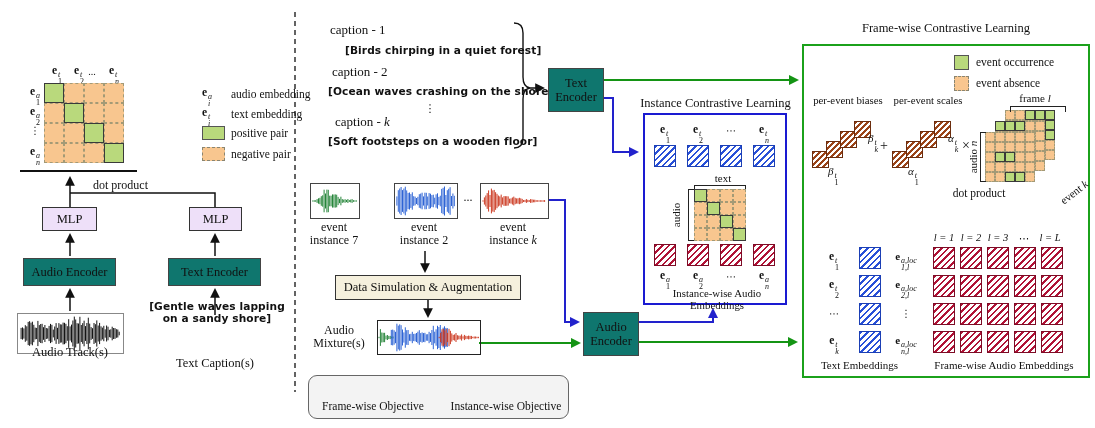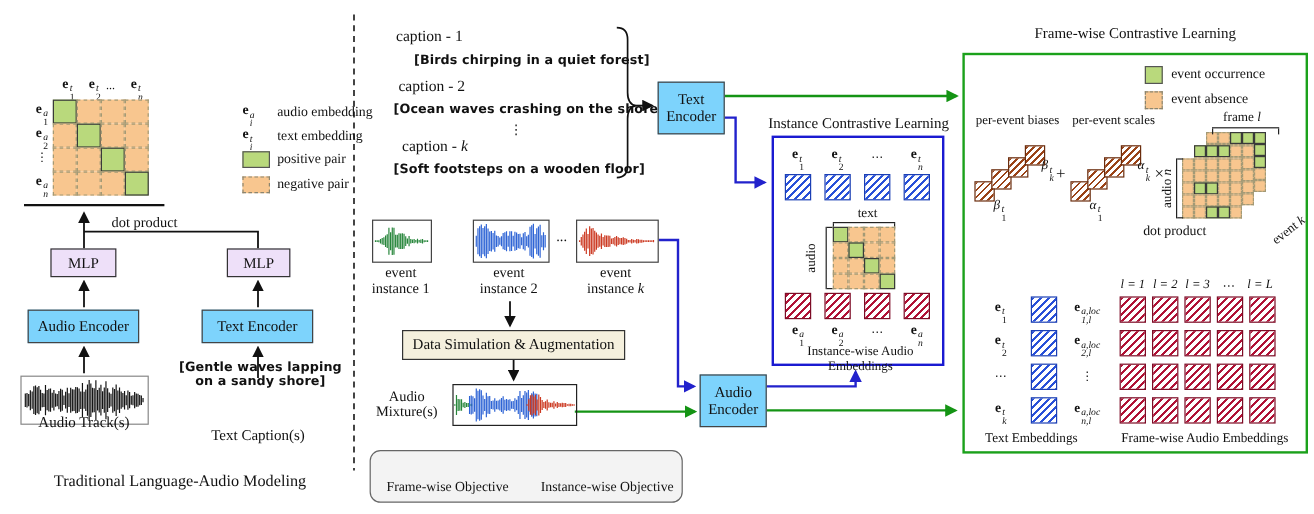--- a/index.html
+++ b/index.html
@@ -4,21 +4,21 @@
 <style>
   html,body{margin:0;padding:0;background:#fff;}
   #canvas{position:relative;width:1095px;height:428px;background:#fff;overflow:hidden;
           font-family:"Liberation Serif",serif;color:#111;}
   .abs{position:absolute;}
   .ctr{text-align:center;}
   .rt{text-align:right;}
   svg#overlay{position:absolute;left:0;top:0;z-index:1;pointer-events:none;}
   .z2{z-index:2;}
   .box{box-sizing:border-box;background:#fff;}
-  .enc{background:#7dd3fc;border:1.3px solid #444;display:flex;align-items:center;justify-content:center;
+  .enc{background:#0f766e;border:1.3px solid #444;display:flex;align-items:center;justify-content:center;
        font-size:12.5px;text-align:center;line-height:14px;}
   .mlp{background:#eee0f9;border:1.2px solid #333;display:flex;align-items:center;justify-content:center;font-size:12.5px;}
   .datasim{background:#f5f0dd;border:1.2px solid #333;display:flex;align-items:center;justify-content:center;font-size:12.5px;}
   .wavebox{border:1.4px solid #444;background:#fff;}
   .graybox{border:1px solid #888;}
   .mixbox{border:1.5px solid #222;}
   .instbox{border:2px solid #1a1ad1;}
   .fwbox{border:2.4px solid #1ba11b;}
   .legendbox{background:#f3f3f3;border:1.5px solid #666;border-radius:9px;}
   .handw{font-family:"DejaVu Sans",sans-serif;font-weight:600;font-size:10.6px;letter-spacing:0.1px;}
@@ -182,21 +182,20 @@
   <div class="abs wavebox graybox wave z2" style="left:17px;top:313px;width:105px;height:39px;">
       <svg viewBox="0 0 105 39" width="100%" height="100%">
         <path d="M3.1,13.9L3.1,25.1M4.5,13.4L4.5,25.6M5.9,14.4L5.9,24.6M7.3,11.2L7.3,27.8M8.8,12.3L8.8,26.7M10.2,7.9L10.2,31.1M11.6,7.2L11.6,31.8M13.0,8.7L13.0,30.3M14.4,7.7L14.4,31.3M15.8,10.8L15.8,28.2M17.2,13.6L17.2,25.4M18.6,13.9L18.6,25.1M19.9,6.9L19.9,32.1M21.3,11.1L21.3,27.9M22.7,10.0L22.7,29.0M24.1,9.8L24.1,29.2M25.5,13.2L25.5,25.8M26.9,11.0L26.9,28.0M28.3,14.0L28.3,25.0M29.7,14.4L29.7,24.6M31.1,11.9L31.1,27.1M32.5,9.9L32.5,29.1M33.9,10.8L33.9,28.2M35.3,15.6L35.3,23.4M36.7,12.5L36.7,26.5M38.1,9.1L38.1,29.9M39.5,13.8L39.5,25.2M40.9,9.1L40.9,29.9M42.3,10.3L42.3,28.7M43.7,10.5L43.7,28.5M45.1,8.6L45.1,30.4M46.5,8.8L46.5,30.2M47.9,9.8L47.9,29.2M49.3,12.2L49.3,26.8M50.7,5.2L50.7,33.8M52.1,12.4L52.1,26.6M53.5,10.6L53.5,28.4M54.9,6.5L54.9,32.5M56.3,2.6L56.3,36.4M57.7,5.5L57.7,33.5M59.1,9.2L59.1,29.8M60.5,9.5L60.5,29.5M61.9,2.8L61.9,36.2M63.3,11.0L63.3,28.0M64.7,9.2L64.7,29.8M66.1,6.7L66.1,32.3M67.5,12.1L67.5,26.9M68.9,9.0L68.9,30.0M70.3,3.7L70.3,35.3M71.7,9.6L71.7,29.4M73.1,13.1L73.1,25.9M74.5,14.2L74.5,24.8M76.0,9.0L76.0,30.0M77.4,10.2L77.4,28.8M78.8,6.4L78.8,32.6M80.2,11.5L80.2,27.5M81.6,8.9L81.6,30.1M83.0,12.3L83.0,26.7M84.4,13.6L84.4,25.4M85.8,11.8L85.8,27.2M87.2,15.3L87.2,23.7M88.6,11.5L88.6,27.5M90.0,12.7L90.0,26.3M91.4,15.8L91.4,23.2M92.8,15.3L92.8,23.7M94.2,12.7L94.2,26.3M95.6,14.0L95.6,25.0M97.0,14.1L97.0,24.9M98.4,15.2L98.4,23.8M99.8,15.5L99.8,23.5M101.2,17.7L101.2,21.3" stroke="#151515" stroke-width="1"></path>
       </svg>
     </div>
   <div class="abs ctr handw z2" style="left:147px;top:300px;width:140px;">[Gentle waves lapping on a sandy shore]</div>
 
   <div class="abs ctr z2" style="left:15px;top:345px;width:110px;font-size:12.5px;">Audio Track(s)</div>
   <div class="abs ctr z2" style="left:160px;top:356px;width:110px;font-size:12.5px;">Text Caption(s)</div>
 
-  <div class="abs ctr foot z2" style="left:10px;top:393px;width:280px;">Traditional Language-Audio Modeling</div>
 
   <div class="abs cap z2" style="left:330px;top:22px;">caption - 1</div>
   <div class="abs handw z2" style="left:328px;top:44px;margin-left:17px;">[Birds chirping in a quiet forest]</div>
   <div class="abs cap z2" style="left:332px;top:64px;">caption - 2</div>
   <div class="abs handw z2" style="left:328px;top:85px;">[Ocean waves crashing on the shore]</div>
   <div class="abs ctr z2" style="left:420px;top:102px;width:20px;font-size:11px;">⋮</div>
   <div class="abs cap z2" style="left:335px;top:114px;"><span>caption - </span><i>k</i></div>
   <div class="abs handw z2" style="left:328px;top:135px;">[Soft footsteps on a wooden floor]</div>
 
   <div class="abs box enc z2" style="left:548px;top:68px;width:56px;height:44px;">Text Encoder</div>
@@ -213,21 +212,21 @@
     </div>
   <div class="abs wavebox wave z2" style="left:480px;top:183px;width:67px;height:34px;">
       <svg viewBox="0 0 67 34" width="100%" height="100%">
         <path d="M2.0,16.3L2.0,17.7M3.4,13.4L3.4,20.6M4.8,11.5L4.8,22.5M6.2,9.1L6.2,24.9M7.6,6.4L7.6,27.6M9.0,11.0L9.0,23.0M10.4,4.6L10.4,29.4M11.8,6.4L11.8,27.6M13.2,5.9L13.2,28.1M14.6,8.2L14.6,25.8M16.0,9.8L16.0,24.2M17.4,11.5L17.4,22.5M18.8,12.4L18.8,21.6M20.2,10.6L20.2,23.4M21.6,13.4L21.6,20.6M23.0,12.1L23.0,21.9M24.4,12.2L24.4,21.8M25.8,12.2L25.8,21.8M27.2,12.4L27.2,21.6M28.6,14.7L28.6,19.3M30.0,14.4L30.0,19.6M31.4,13.5L31.4,20.5M32.8,12.6L32.8,21.4M34.2,13.8L34.2,20.2M35.6,14.4L35.6,19.6M37.0,14.3L37.0,19.7M38.4,13.8L38.4,20.2M39.8,14.3L39.8,19.7M41.2,14.9L41.2,19.1M42.6,16.0L42.6,18.0M44.0,15.9L44.0,18.1M45.4,15.1L45.4,18.9M46.8,15.8L46.8,18.2M48.2,16.0L48.2,18.0M49.6,15.1L49.6,18.9M51.0,15.3L51.0,18.7M52.4,15.7L52.4,18.3M53.8,15.7L53.8,18.3M55.2,16.2L55.2,17.8M56.6,16.3L56.6,17.7M58.0,16.3L58.0,17.7M59.4,16.3L59.4,17.7M60.8,16.3L60.8,17.7M62.2,16.3L62.2,17.7M63.6,16.1L63.6,17.9" stroke="#cc3a22" stroke-width="1"></path>
       </svg>
     </div>
   <div class="abs ctr z2" style="left:458px;top:190px;width:20px;font-size:12px;">...</div>
 
   <div class="abs ctr evlab z2" style="left:305px;top:221px;width:58px;">
     <div>event</div>
-    <div>instance 1</div>
+    <div>instance 7</div>
   </div>
   <div class="abs ctr evlab z2" style="left:391px;top:221px;width:66px;">
     <div>event</div>
     <div>instance 2</div>
   </div>
   <div class="abs ctr evlab z2" style="left:478px;top:221px;width:70px;">
     <div>event</div>
     <div><span>instance </span><i>k</i></div>
   </div>
 

